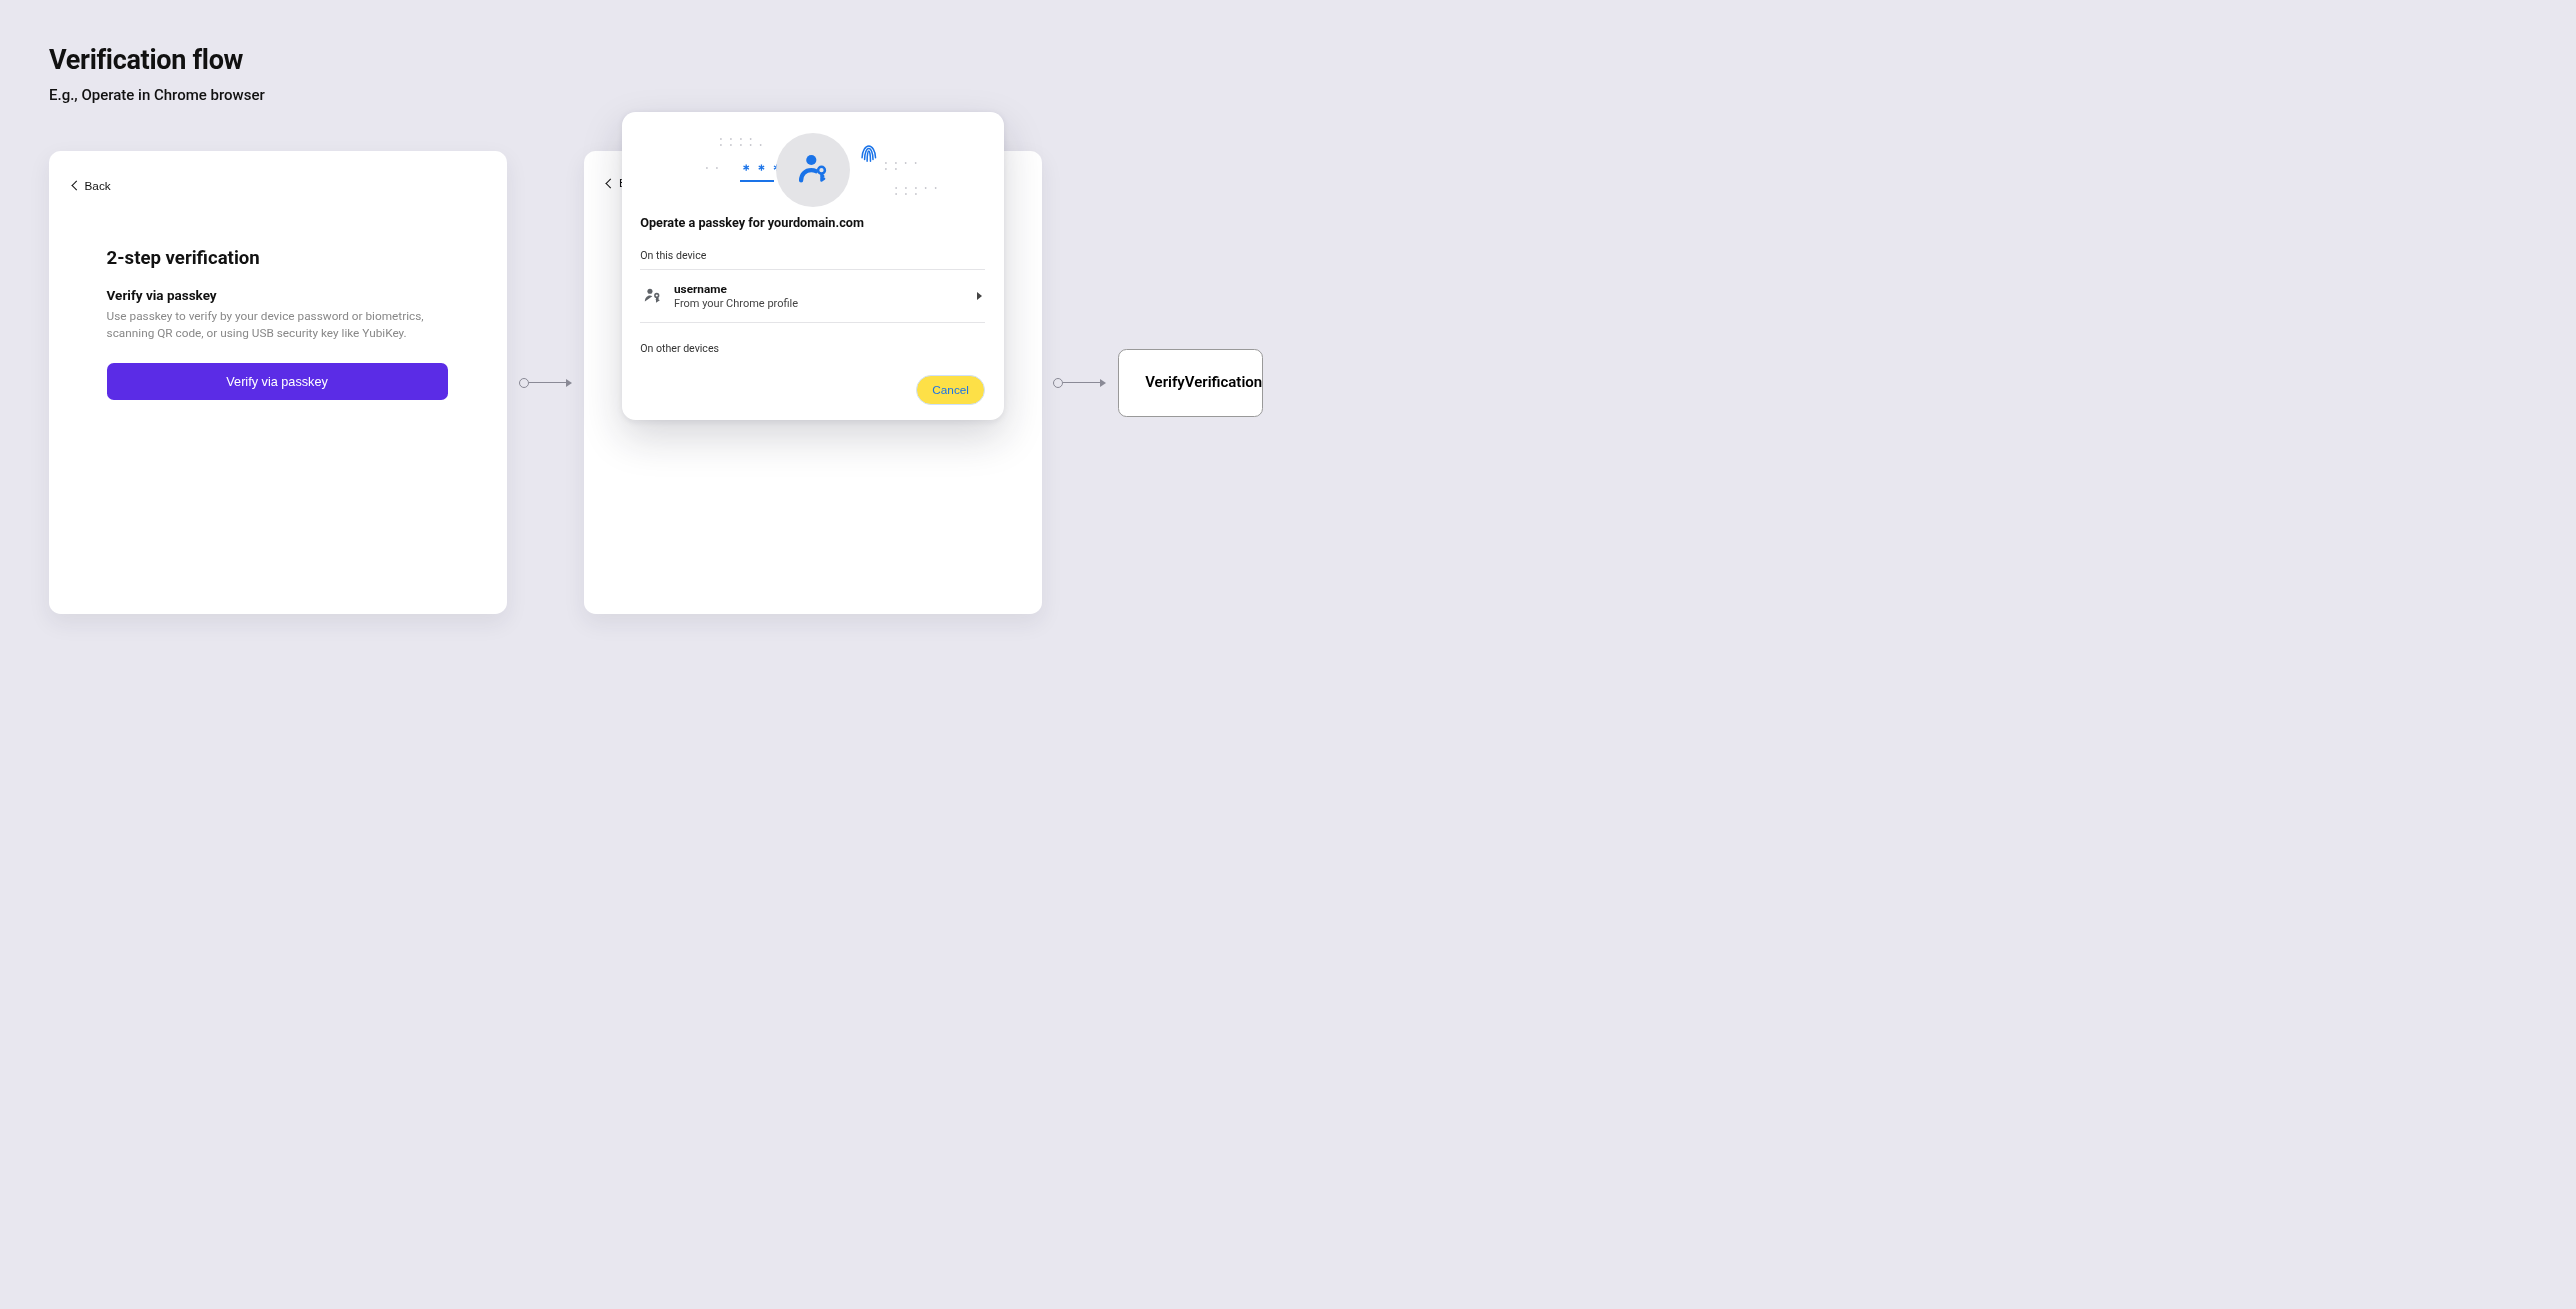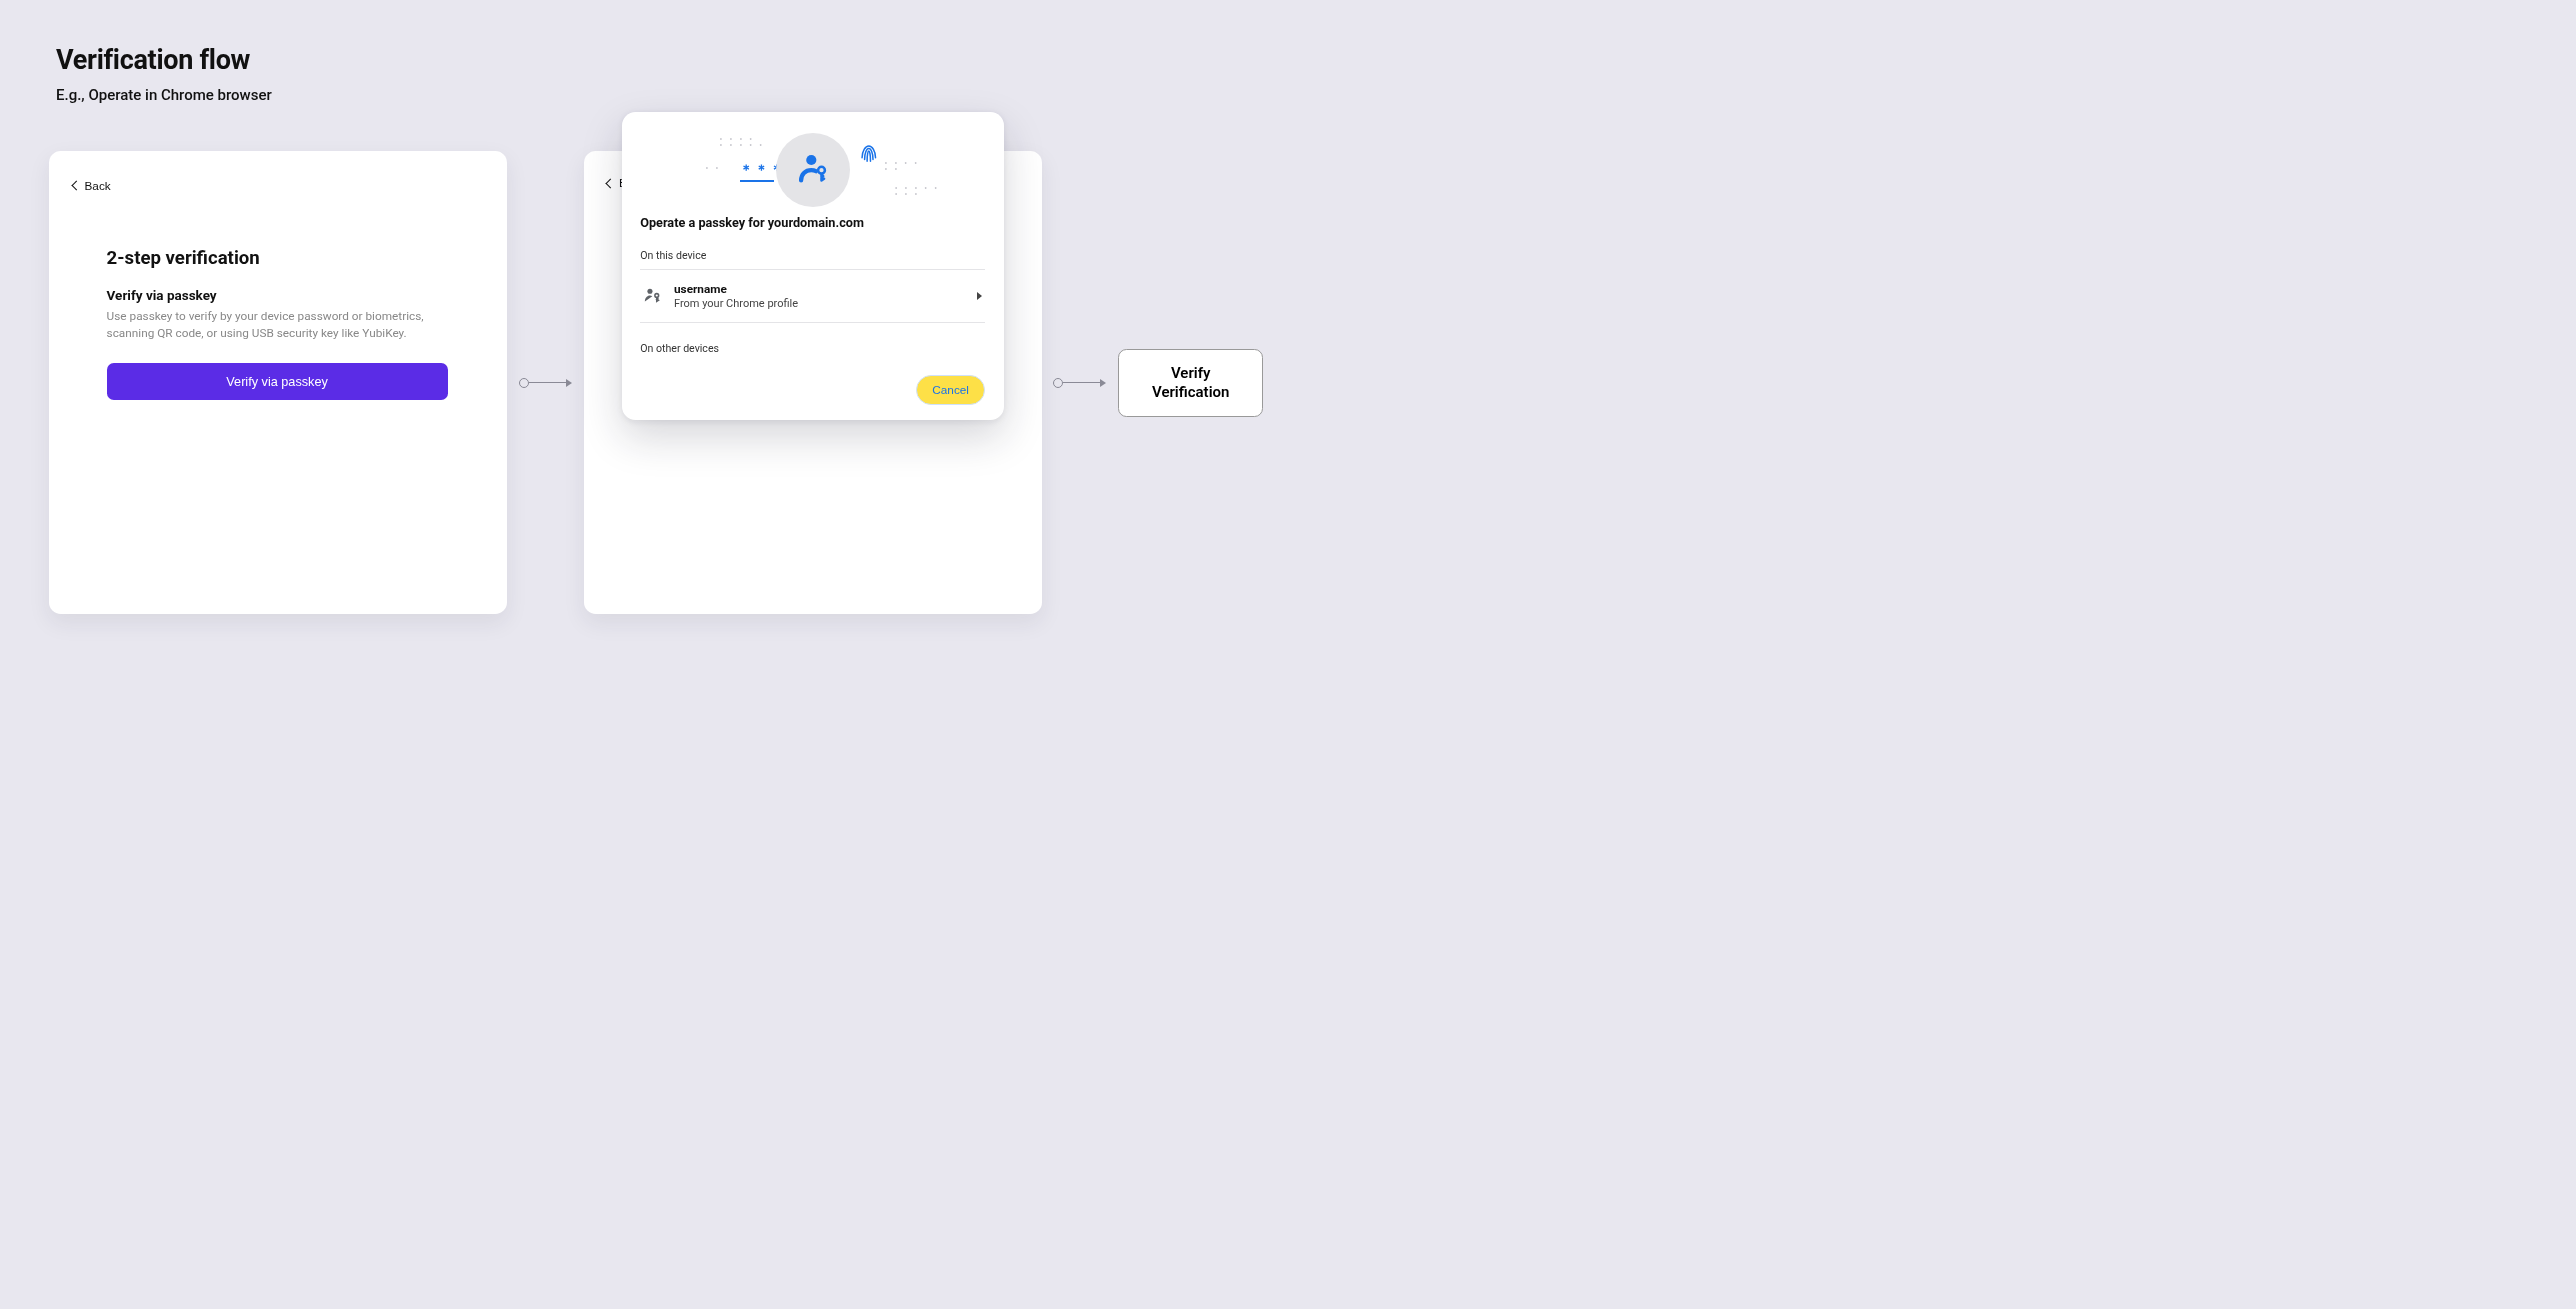--- a/index.html
+++ b/index.html
@@ -6,21 +6,21 @@
   body {
     background: #E8E7EF;
     font-family: -apple-system, BlinkMacSystemFont, "Segoe UI", Roboto, Helvetica, Arial, sans-serif;
     width: 1288px;
     height: 655px;
     overflow: hidden;
     position: relative;
   }
   .header {
     position: absolute;
-    left: 56px;
+    left: 49px;
     top: 44px;
   }
   .title {
     font-size: 27px;
     font-weight: 700;
     color: #111;
     letter-spacing: -0.3px;
   }
   .subtitle {
     font-size: 15px;
@@ -237,23 +237,23 @@
   }
 
   
   .result-badge {
     width: 145px;
     height: 68px;
     border: 1.3px solid #999;
     border-radius: 8.4px;
     background: #fff;
     display: flex;
-    flex-direction: column;
-    align-items: center;
-    justify-content: center;
+    flex-direction: row;
+    align-items: center;
+    justify-content: flex-end;
     font-size: 15px;
     font-weight: 600;
     line-height: 1.25;
     text-align: center;
   }
 </style>
 </head>
 <body>
 
 <div class="header">

